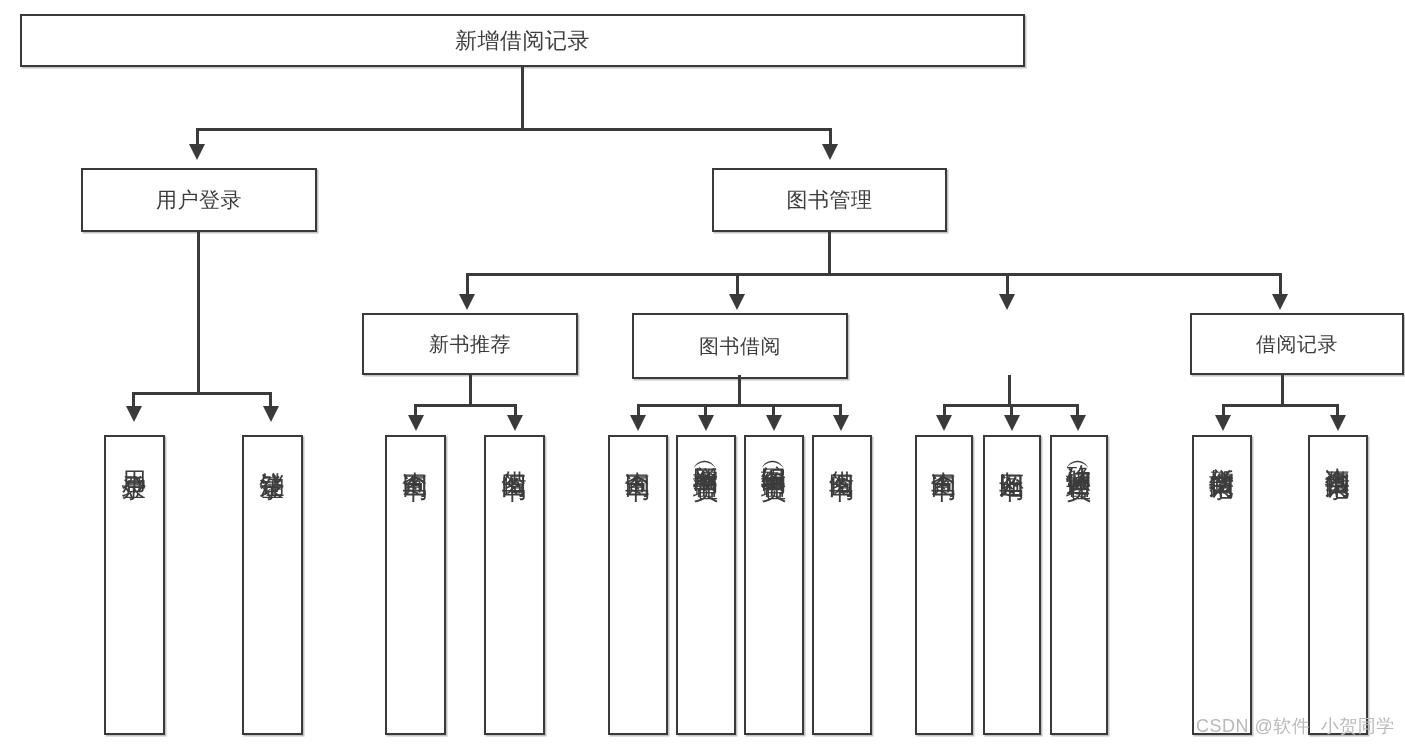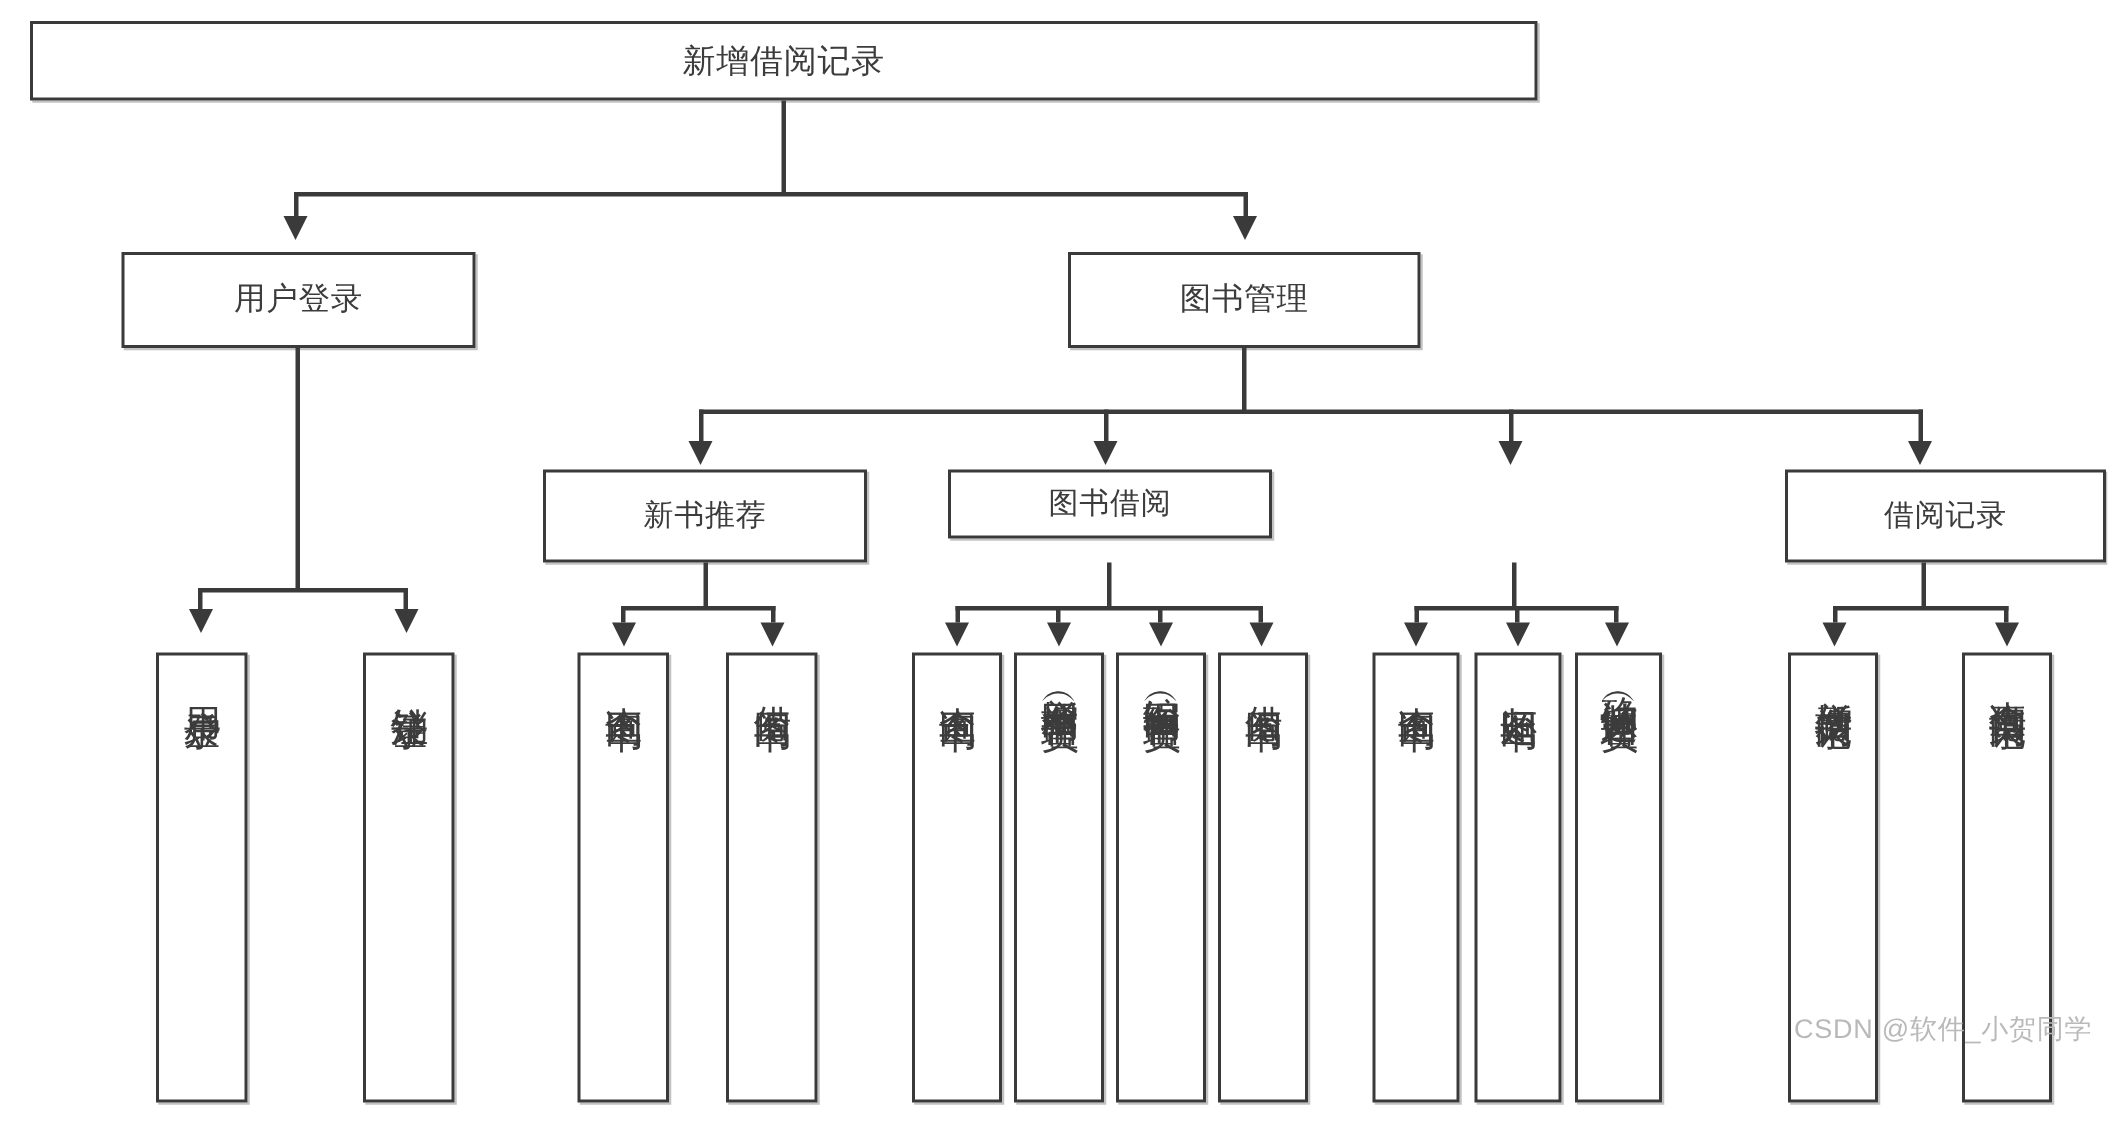--- a/index.html
+++ b/index.html
@@ -89,21 +89,21 @@
   </div>
 
   <div class="node lvl2" style="left:712px;top:168px;width:235px;height:64px;">
     <span class="label">图书管理</span>
   </div>
 
   <div class="node lvl3" style="left:362px;top:313px;width:216px;height:62px;">
     <span class="label">新书推荐</span>
   </div>
 
-  <div class="node lvl3" style="left:632px;top:313px;width:216px;height:46px;">
+  <div class="node lvl3" style="left:632px;top:313px;width:216px;height:66px;">
     <span class="label">图书借阅</span>
   </div>
 
 
   <div class="node lvl3" style="left:1190px;top:313px;width:214px;height:62px;">
     <span class="label">借阅记录</span>
   </div>
 
   <div class="node leaf" style="left:104px;top:435px;width:61px;height:300px;">
     <span class="label">用户登录</span>
@@ -201,15 +201,15 @@
   <div class="arrow" style="left:1004px;top:415px;"></div>
   <div class="arrow" style="left:1070px;top:415px;"></div>
 
   <div class="ln vline" style="left:1281px;top:375px;height:31px;"></div>
   <div class="ln hline" style="left:1222px;top:404px;width:117px;"></div>
   <div class="ln vline" style="left:1222px;top:404px;height:11px;"></div>
   <div class="ln vline" style="left:1336px;top:404px;height:11px;"></div>
   <div class="arrow" style="left:1215px;top:415px;"></div>
   <div class="arrow" style="left:1330px;top:415px;"></div>
 
-  <div class="watermark" style="left:1196px;top:674px;">CSDN @软件_小贺同学</div>
+  <div class="watermark" style="left:1196px;top:714px;">CSDN @软件_小贺同学</div>
 
 </div>
 
 </body></html>

